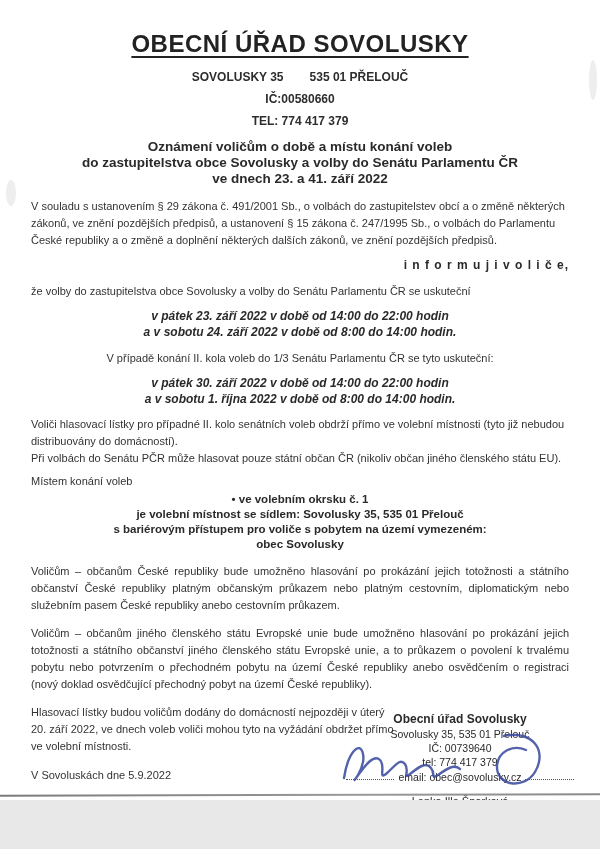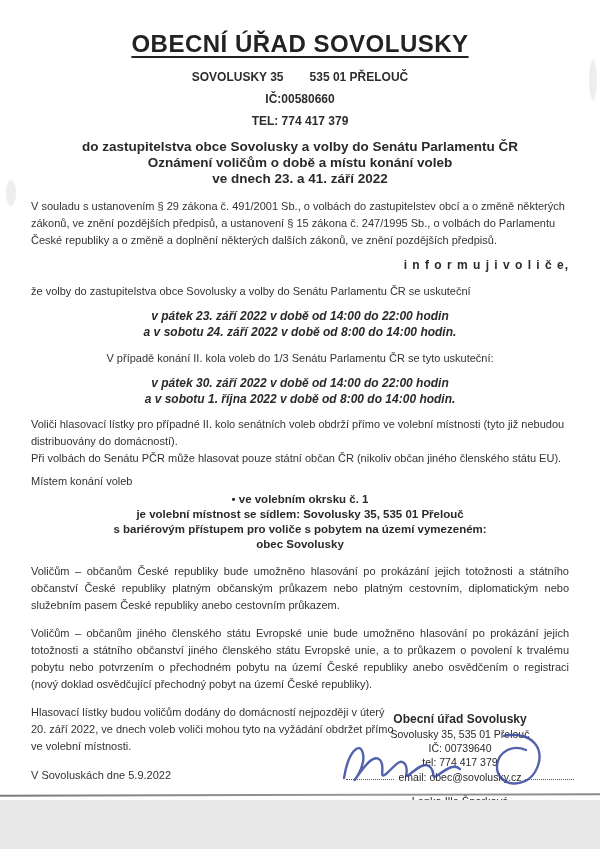--- a/index.html
+++ b/index.html
@@ -74,22 +74,22 @@
 
     <h1 class="office-title">OBECNÍ ÚŘAD SOVOLUSKY</h1>
 
     <div class="hdr-line hdr-addr">
       <span>SOVOLUSKY 35</span><span class="gap"></span><span>535 01 PŘELOUČ</span>
     </div>
     <div class="hdr-line hdr-ic">IČ:00580660</div>
     <div class="hdr-line hdr-tel">TEL: 774 417 379</div>
 
     <div class="subject">
+      <div>Oznámení voličům o době a místu konání voleb</div>
       <div>do zastupitelstva obce Sovolusky a volby do Senátu Parlamentu ČR</div>
-      <div>Oznámení voličům o době a místu konání voleb</div>
       <div>ve dnech 23. a 41. září 2022</div>
     </div>
 
     <p class="intro">V souladu s ustanovením § 29 zákona č. 491/2001 Sb., o volbách do zastupitelstev obcí a o změně některých zákonů, ve znění pozdějších předpisů, a ustanovení § 15 zákona č. 247/1995 Sb., o volbách do Parlamentu České republiky a o změně a doplnění některých dalších zákonů, ve znění pozdějších předpisů.</p>
 
     <div class="inform">i n f o r m u j i   v o l i č e,</div>
 
     <p class="announce">že volby do zastupitelstva obce Sovolusky a volby do Senátu Parlamentu ČR se uskuteční</p>
 
     <div class="dates">

